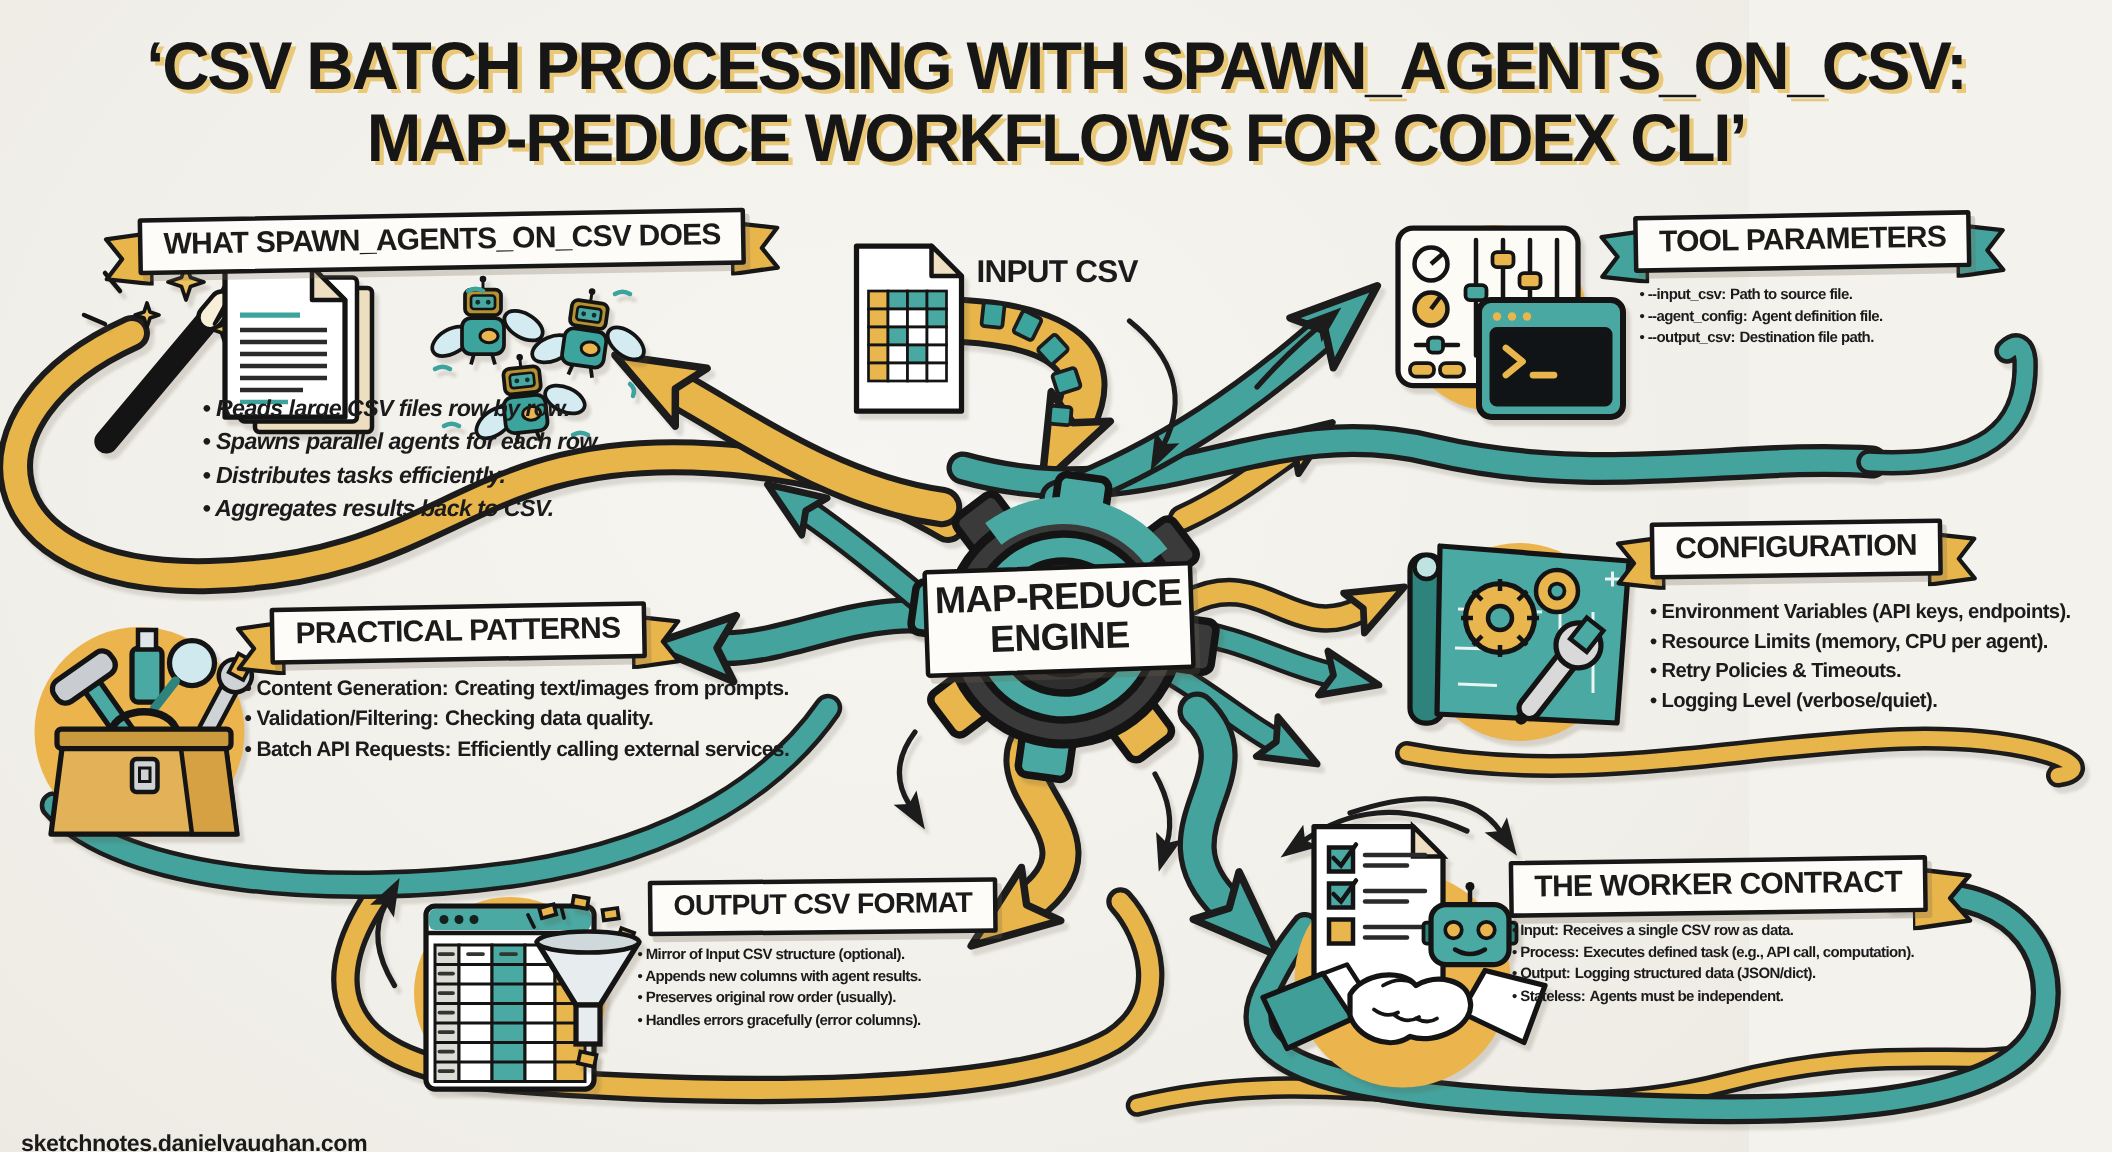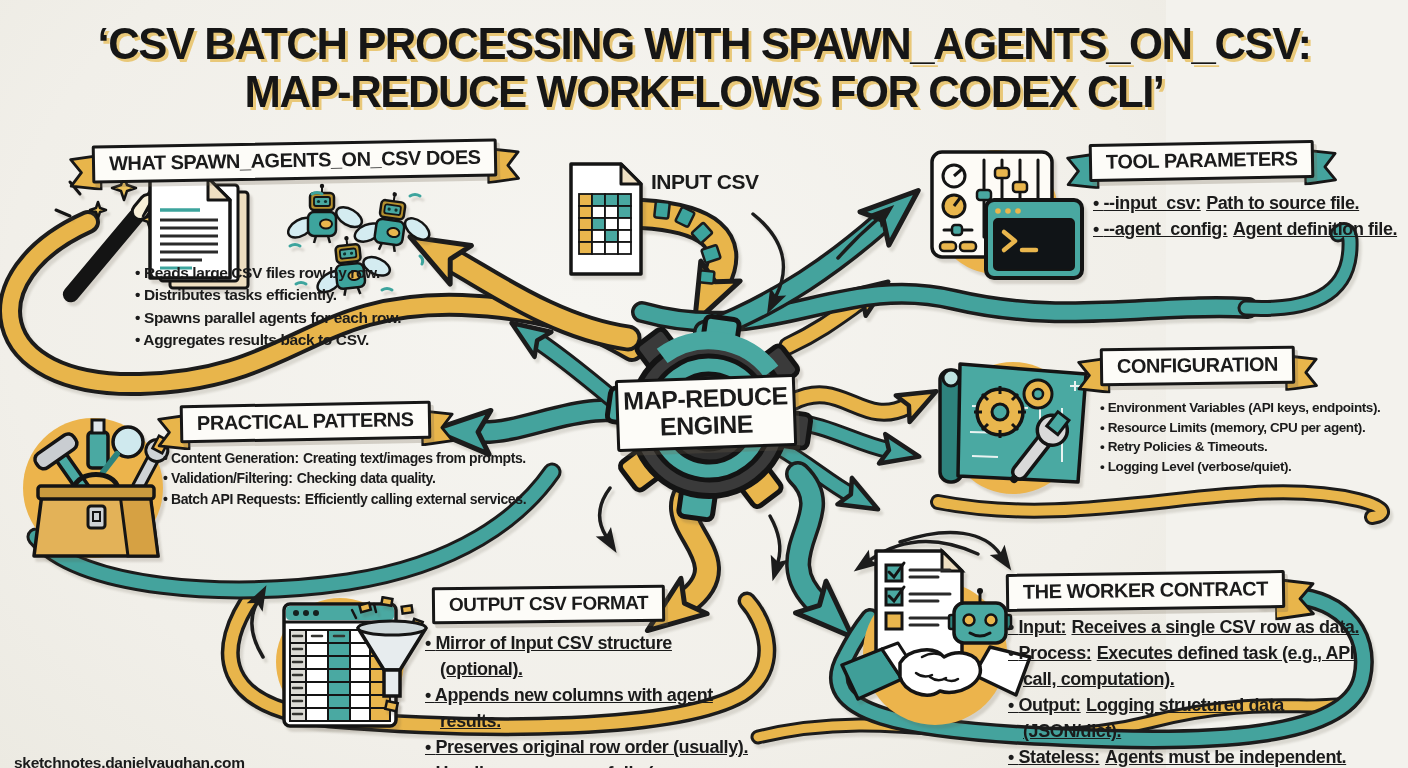--- a/index.html
+++ b/index.html
@@ -27,21 +27,21 @@
   .rib.l { left:-24px; } .rib.r { right:-24px; }
   .plainbox { background:#fdfcf8; border:3px solid #171717; border-radius:2px; padding:4px 14px 5px;
               font-weight:700; font-size:19px; letter-spacing:-0.5px; box-shadow:3px 4px 0 rgba(110,100,80,.25);
               white-space:nowrap; }
 
   
   .bullets { list-style:none; font-weight:700; line-height:1.45; letter-spacing:-0.4px; }
   .bullets li { padding-left:15px; text-indent:-15px; }
   .bullets li::before { content:"\2022  "; }
   .bullets b { margin-right:.3em; }
-  .fs16 { font-size:15.5px; } .fs145 { font-size:18px;text-decoration:underline; } .fs14 { font-size:14px; } .fs135 { font-size:13.5px; }
+  .fs16 { font-size:15.5px;font-style:italic; } .fs145 { font-size:10px; } .fs14 { font-size:14px; } .fs135 { font-size:13.5px; }
 
   #engine-label { left:616px; top:377px; width:180px; background:#fdfcf8; border:3.5px solid #141414; border-radius:3px;
                   text-align:center; font-weight:700; font-size:25px; line-height:1.08; padding:5px 2px 7px;
                   letter-spacing:-0.5px; transform:rotate(-2deg); box-shadow:3px 4px 0 rgba(110,100,80,.25); }
   #input-csv-label { left:651px; top:170px; font-weight:700; font-size:21px; letter-spacing:-0.5px; }
   #watermark { left:14px; top:754px; font-weight:700; font-size:15.5px; letter-spacing:-0.3px; }
 </style>
 </head>
 <body>
 
@@ -447,39 +447,40 @@
     <svg class="rib l" viewBox="0 0 34 38">
         <polygon points="2,5 34,1 34,37 2,33 13,19" fill="#e8b54b" stroke="#171717" stroke-width="3" stroke-linejoin="round"></polygon>
       </svg>
     <svg class="rib r" viewBox="0 0 34 38">
         <polygon points="32,5 0,1 0,37 32,33 21,19" fill="#e8b54b" stroke="#171717" stroke-width="3" stroke-linejoin="round"></polygon>
       </svg>
     <div class="box">WHAT SPAWN_AGENTS_ON_CSV DOES</div>
   </div>
   <ul class="txt bullets fs16" style="left:135px;top:262px;width:330px">
     <li>Reads large CSV files row by row.</li>
+    <li>Spawns parallel agents for each row.</li>
     <li>Distributes tasks efficiently.</li>
-    <li>Spawns parallel agents for each row.</li>
     <li>Aggregates results back to CSV.</li>
   </ul>
 
   <div class="txt" id="input-csv-label">INPUT CSV</div>
 
   <div class="banner" style="left:1089px;top:142px;transform:rotate(-1deg)">
     <svg class="rib l" viewBox="0 0 34 38">
         <polygon points="2,5 34,1 34,37 2,33 13,19" fill="#44a39d" stroke="#171717" stroke-width="3" stroke-linejoin="round"></polygon>
       </svg>
     <svg class="rib r" viewBox="0 0 34 38">
         <polygon points="32,5 0,1 0,37 32,33 21,19" fill="#44a39d" stroke="#171717" stroke-width="3" stroke-linejoin="round"></polygon>
       </svg>
     <div class="box">TOOL PARAMETERS</div>
   </div>
   <ul class="txt bullets fs145" style="left:1093px;top:190px;width:310px">
     <li><b>--input_csv:</b><span>Path to source file.</span></li>
     <li><b>--agent_config:</b><span>Agent definition file.</span></li>
+    <li><b>--output_csv:</b><span>Destination file path.</span></li>
   </ul>
 
   <div class="txt" id="engine-label">
     <div>MAP-REDUCE</div>
     <div>ENGINE</div>
   </div>
 
   <div class="banner" style="left:1100px;top:347px;transform:rotate(-0.8deg)">
     <svg class="rib l" viewBox="0 0 34 38">
         <polygon points="2,5 34,1 34,37 2,33 13,19" fill="#e8b54b" stroke="#171717" stroke-width="3" stroke-linejoin="round"></polygon>

